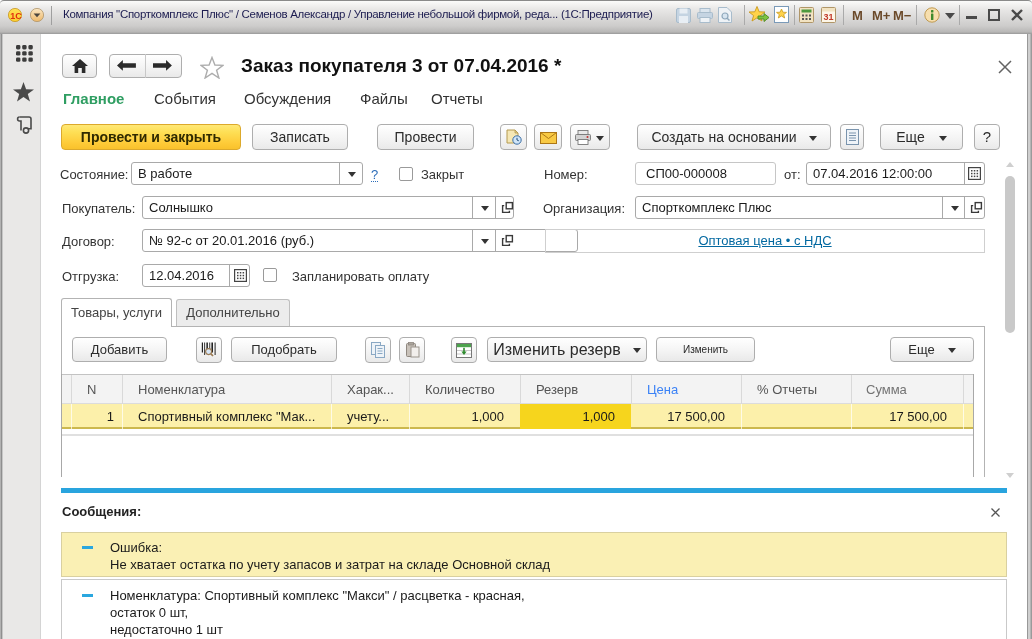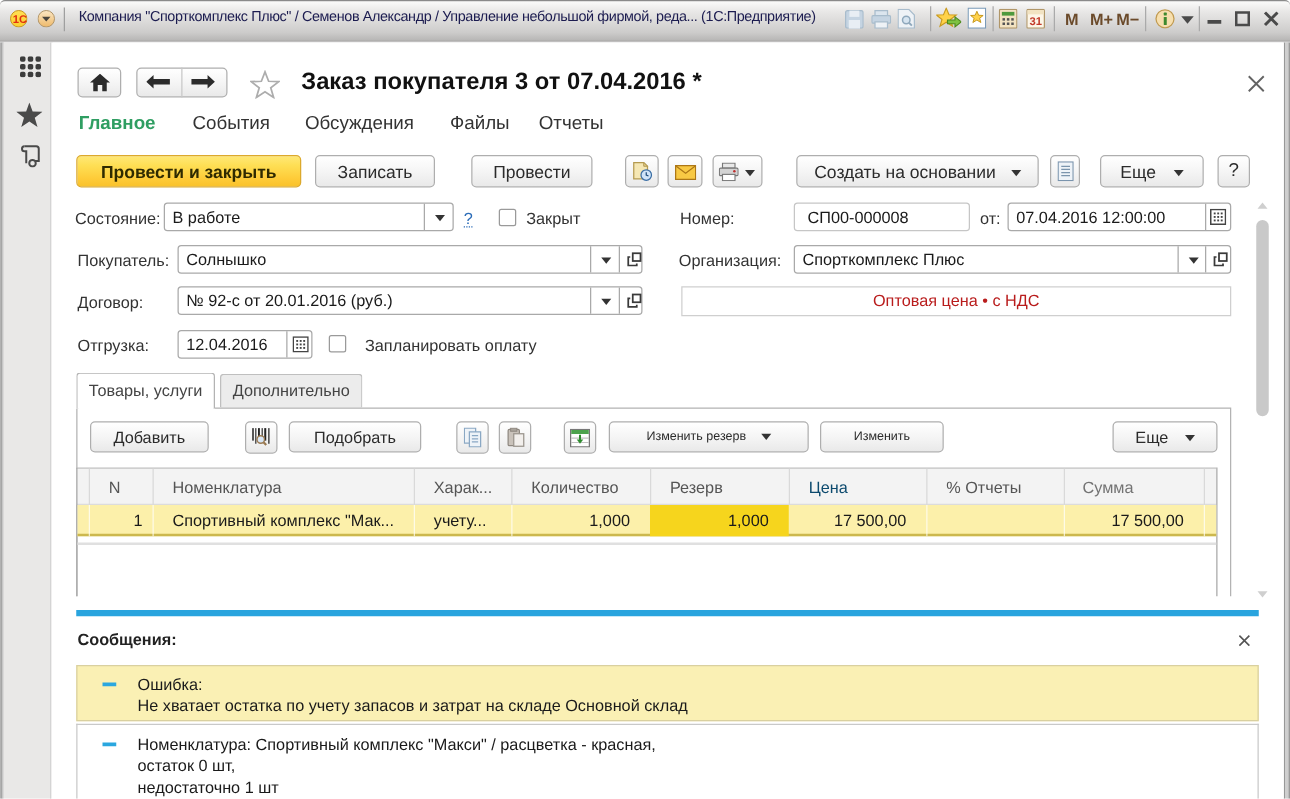--- a/index.html
+++ b/index.html
@@ -244,21 +244,21 @@
   <div class="ddsep" style="left:329px"></div>
   <div class="caret-d" style="left:338px;top:9px"></div>
   <div class="ddsep" style="left:352px"></div>
   <svg style="position:absolute;left:358px;top:4px" width="13" height="13" viewBox="0 0 13 13">
     <path d="M3.2 4.6 L1.6 4.6 L1.6 11.4 L8.4 11.4 L8.4 9.8" fill="none" stroke="#3a3a3a" stroke-width="1.4"></path>
     <rect x="5.2" y="1.6" width="6.2" height="6.2" fill="none" stroke="#3a3a3a" stroke-width="1.4"></rect>
   </svg>
 </div>
 
 <div class="lbl" style="left:62px;top:234px">Договор:</div>
-<div class="field" style="left:142px;top:229px;width:372px;height:23px">
+<div class="field" style="left:142px;top:229px;width:436px;height:23px">
   <div class="txt">№ 92-с от 20.01.2016 (руб.)</div>
   <div class="ddsep" style="left:329px"></div>
   <div class="caret-d" style="left:338px;top:9px"></div>
   <div class="ddsep" style="left:352px"></div>
   <svg style="position:absolute;left:358px;top:4px" width="13" height="13" viewBox="0 0 13 13">
     <path d="M3.2 4.6 L1.6 4.6 L1.6 11.4 L8.4 11.4 L8.4 9.8" fill="none" stroke="#3a3a3a" stroke-width="1.4"></path>
     <rect x="5.2" y="1.6" width="6.2" height="6.2" fill="none" stroke="#3a3a3a" stroke-width="1.4"></rect>
   </svg>
 </div>
 
@@ -314,21 +314,21 @@
   <div class="ddsep" style="left:306px"></div>
   <div class="caret-d" style="left:315px;top:9px"></div>
   <div class="ddsep" style="left:328px"></div>
   <svg style="position:absolute;left:334px;top:4px" width="13" height="13" viewBox="0 0 13 13">
     <path d="M3.2 4.6 L1.6 4.6 L1.6 11.4 L8.4 11.4 L8.4 9.8" fill="none" stroke="#3a3a3a" stroke-width="1.4"></path>
     <rect x="5.2" y="1.6" width="6.2" height="6.2" fill="none" stroke="#3a3a3a" stroke-width="1.4"></rect>
   </svg>
 </div>
 
 <div class="abs" style="left:545px;top:229px;width:440px;height:24px;border:1px solid #cfcfcf;text-align:center;line-height:22px">
-  <span style="color:#b91c1c;">Оптовая цена • с НДС</span>
+  <span style="color:#0369a1;text-decoration:underline">Оптовая цена • с НДС</span>
 </div>
 
 <div class="abs" style="left:1005px;top:176px;width:10px;height:157px;background:#c9c9c9;border-radius:5px"></div>
 <div class="abs" style="left:1006px;top:162px;width:0;height:0;border-left:4px solid transparent;border-right:4px solid transparent;border-bottom:5px solid #cfcfcf"></div>
 <div class="abs" style="left:1006px;top:473px;width:0;height:0;border-left:4px solid transparent;border-right:4px solid transparent;border-top:5px solid #cfcfcf"></div>
 
 <div class="abs" style="left:61px;top:298px;width:111px;height:29px;border:1px solid #b3b3b3;border-bottom:none;border-radius:3px 3px 0 0;background:#fff;text-align:center;line-height:28px;color:#444">Товары, услуги</div>
 <div class="abs" style="left:176px;top:299px;width:114px;height:27px;border:1px solid #bfbfbf;border-bottom:none;border-radius:3px 3px 0 0;background:#ececec;text-align:center;line-height:26px;color:#444">Дополнительно</div>
 <div class="abs" style="left:172px;top:326px;width:812px;height:1px;background:#b3b3b3"></div>
 <div class="abs" style="left:61px;top:327px;width:1px;height:150px;background:#b3b3b3"></div>
@@ -366,21 +366,21 @@
 </div>
 <div class="btn" style="left:451px;top:337px;width:26px;height:26px">
   <svg width="16" height="15" viewBox="0 0 16 15" style="margin-top:5px">
     <rect x="0.5" y="0.5" width="15" height="14" fill="#fff" stroke="#777" stroke-width="1"></rect>
     <rect x="1" y="1" width="14" height="3.2" fill="#4da34d"></rect>
     <path d="M1 7.5 L15 7.5 M1 11 L15 11" stroke="#c2c2c2" stroke-width="0.9"></path>
     <path d="M8 12 L5.4 8.6 L10.6 8.6 Z" fill="#2e8b2e"></path>
     <rect x="7.2" y="4.8" width="1.6" height="4.2" fill="#2e8b2e"></rect>
   </svg>
 </div>
-<div class="btn" style="left:487px;top:337px;width:160px;height:25px;line-height:23px;font-size:10px">Изменить резерв<span class="caret" style="margin-left:12px"></span></div>
+<div class="btn" style="left:487px;top:337px;width:160px;height:25px;line-height:23px;font-size:16px">Изменить резерв<span class="caret" style="margin-left:12px"></span></div>
 <div class="btn" style="left:656px;top:337px;width:99px;height:25px;line-height:23px;font-size:10px">Изменить</div>
 <div class="btn" style="left:890px;top:337px;width:84px;height:25px;line-height:23px;font-size:13px">Еще<span class="caret" style="margin-left:13px"></span></div>
 
 <div class="abs" style="left:61px;top:374px;width:912px;height:30px;background:#f3f3f3;border-top:1px solid #c3c3c3;border-bottom:1px solid #dcdcdc"></div>
 <div class="abs" style="left:61px;top:374px;width:1px;height:103px;background:#a8a8a8"></div>
 <div class="abs" style="left:973px;top:374px;width:1px;height:103px;background:#a8a8a8"></div>
 
 <div class="abs" style="left:71px;top:375px;width:1px;height:29px;background:#d9d9d9"></div>
 <div class="abs" style="left:122px;top:375px;width:1px;height:29px;background:#d9d9d9"></div>
 <div class="abs" style="left:331px;top:375px;width:1px;height:29px;background:#d9d9d9"></div>
@@ -389,21 +389,21 @@
 <div class="abs" style="left:631px;top:375px;width:1px;height:29px;background:#d9d9d9"></div>
 <div class="abs" style="left:741px;top:375px;width:1px;height:29px;background:#d9d9d9"></div>
 <div class="abs" style="left:851px;top:375px;width:1px;height:29px;background:#d9d9d9"></div>
 <div class="abs" style="left:963px;top:375px;width:1px;height:29px;background:#d9d9d9"></div>
 
 <div class="abs" style="left:87px;top:382px;color:#555">N</div>
 <div class="abs" style="left:138px;top:382px;color:#555">Номенклатура</div>
 <div class="abs" style="left:347px;top:382px;color:#555">Харак...</div>
 <div class="abs" style="left:425px;top:382px;color:#555">Количество</div>
 <div class="abs" style="left:536px;top:382px;color:#555">Резерв</div>
-<div class="abs" style="left:647px;top:382px;color:#0c4a6e">Цена</div>
+<div class="abs" style="left:647px;top:382px;color:#3b82f6">Цена</div>
 <div class="abs" style="left:757px;top:382px;color:#555">% Отчеты</div>
 <div class="abs" style="left:866px;top:382px;color:#737373">Сумма</div>
 
 <div class="abs" style="left:62px;top:404px;width:911px;height:25px;background:#fcf0aa;border-bottom:2px solid #ccb84e"></div>
 <div class="abs" style="left:520px;top:404px;width:111px;height:25px;background:#f6d51d"></div>
 <div class="abs" style="left:71px;top:404px;width:1px;height:25px;background:rgba(255,255,255,0.7)"></div>
 <div class="abs" style="left:122px;top:404px;width:1px;height:25px;background:rgba(255,255,255,0.7)"></div>
 <div class="abs" style="left:331px;top:404px;width:1px;height:25px;background:rgba(255,255,255,0.7)"></div>
 <div class="abs" style="left:409px;top:404px;width:1px;height:25px;background:rgba(255,255,255,0.7)"></div>
 <div class="abs" style="left:741px;top:404px;width:1px;height:25px;background:rgba(255,255,255,0.7)"></div>

